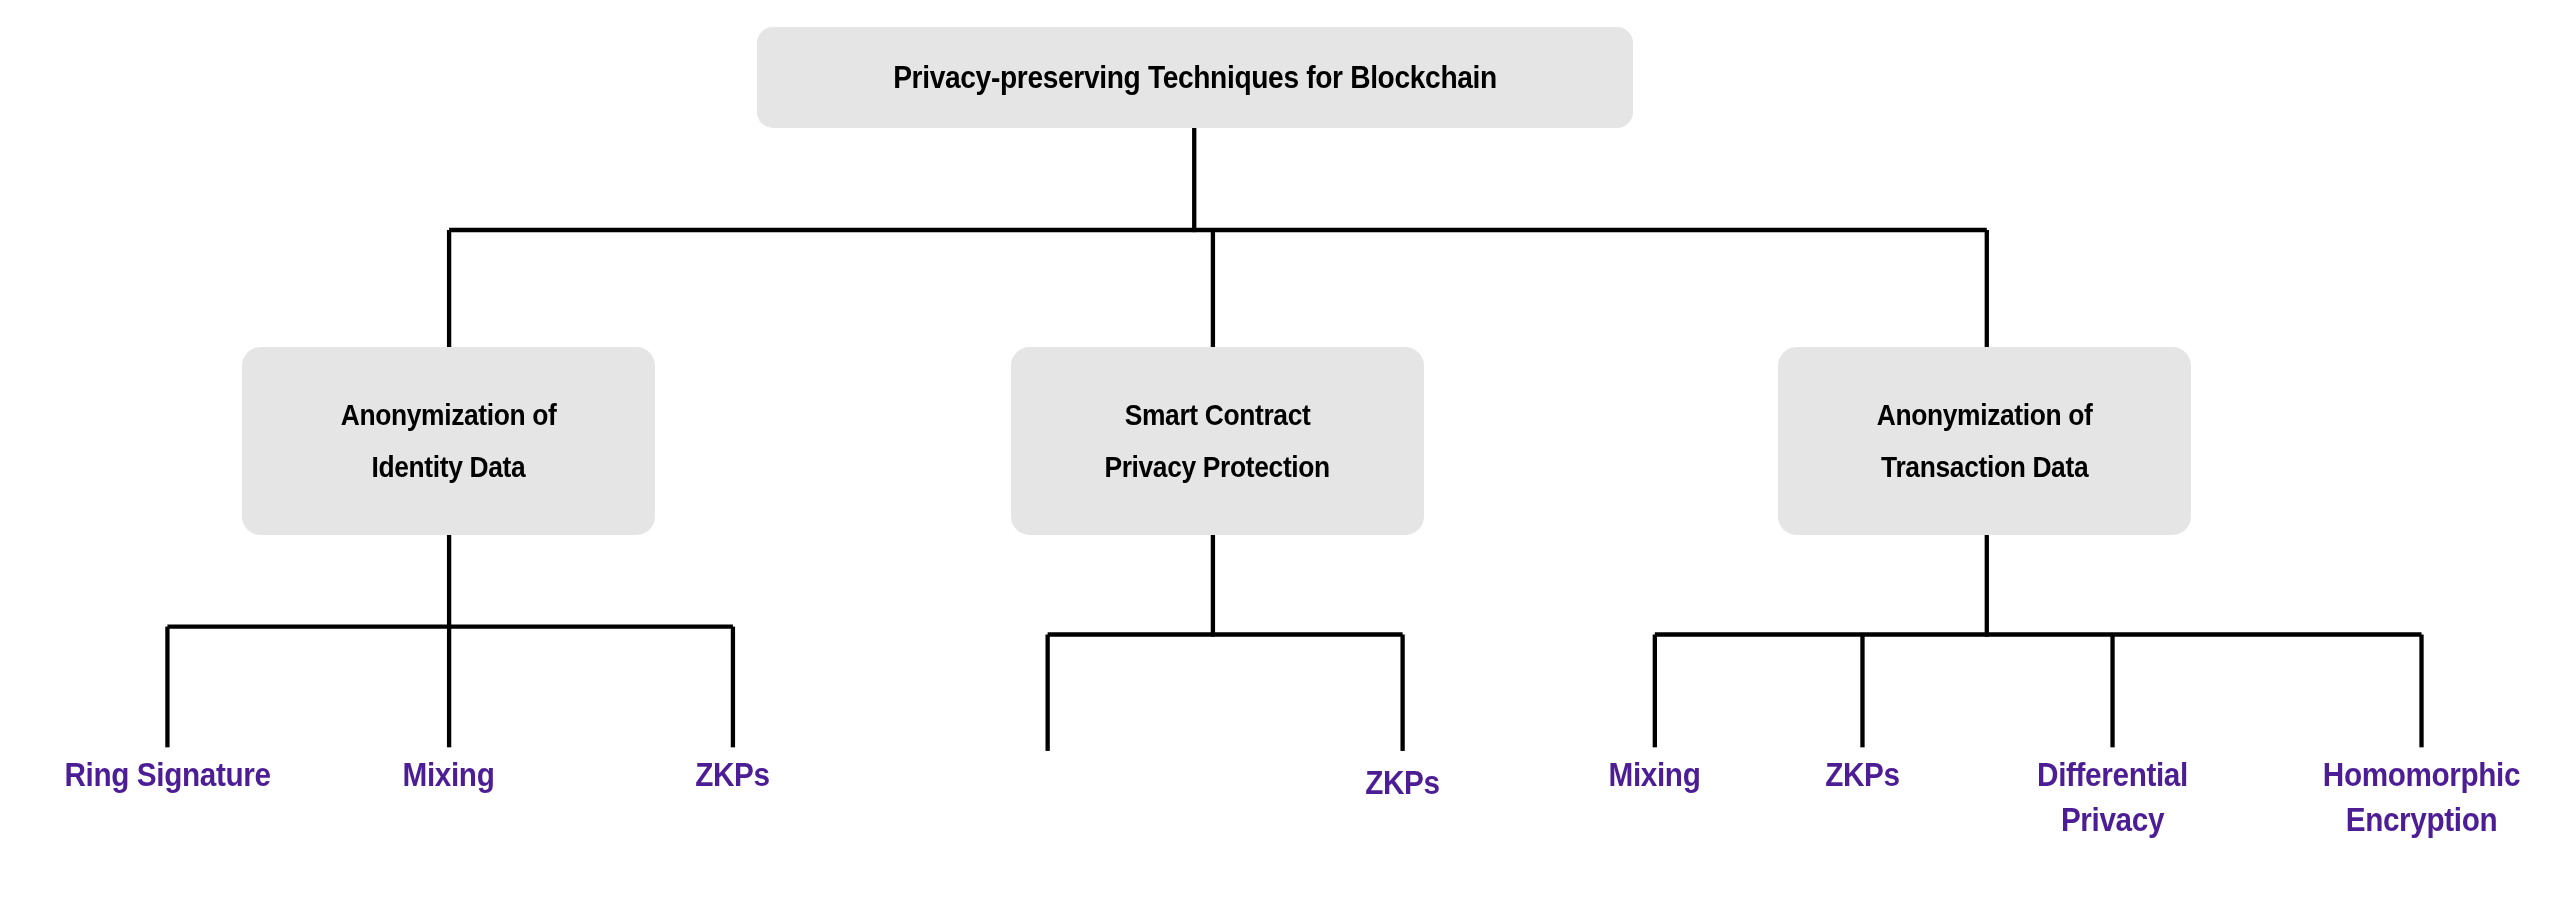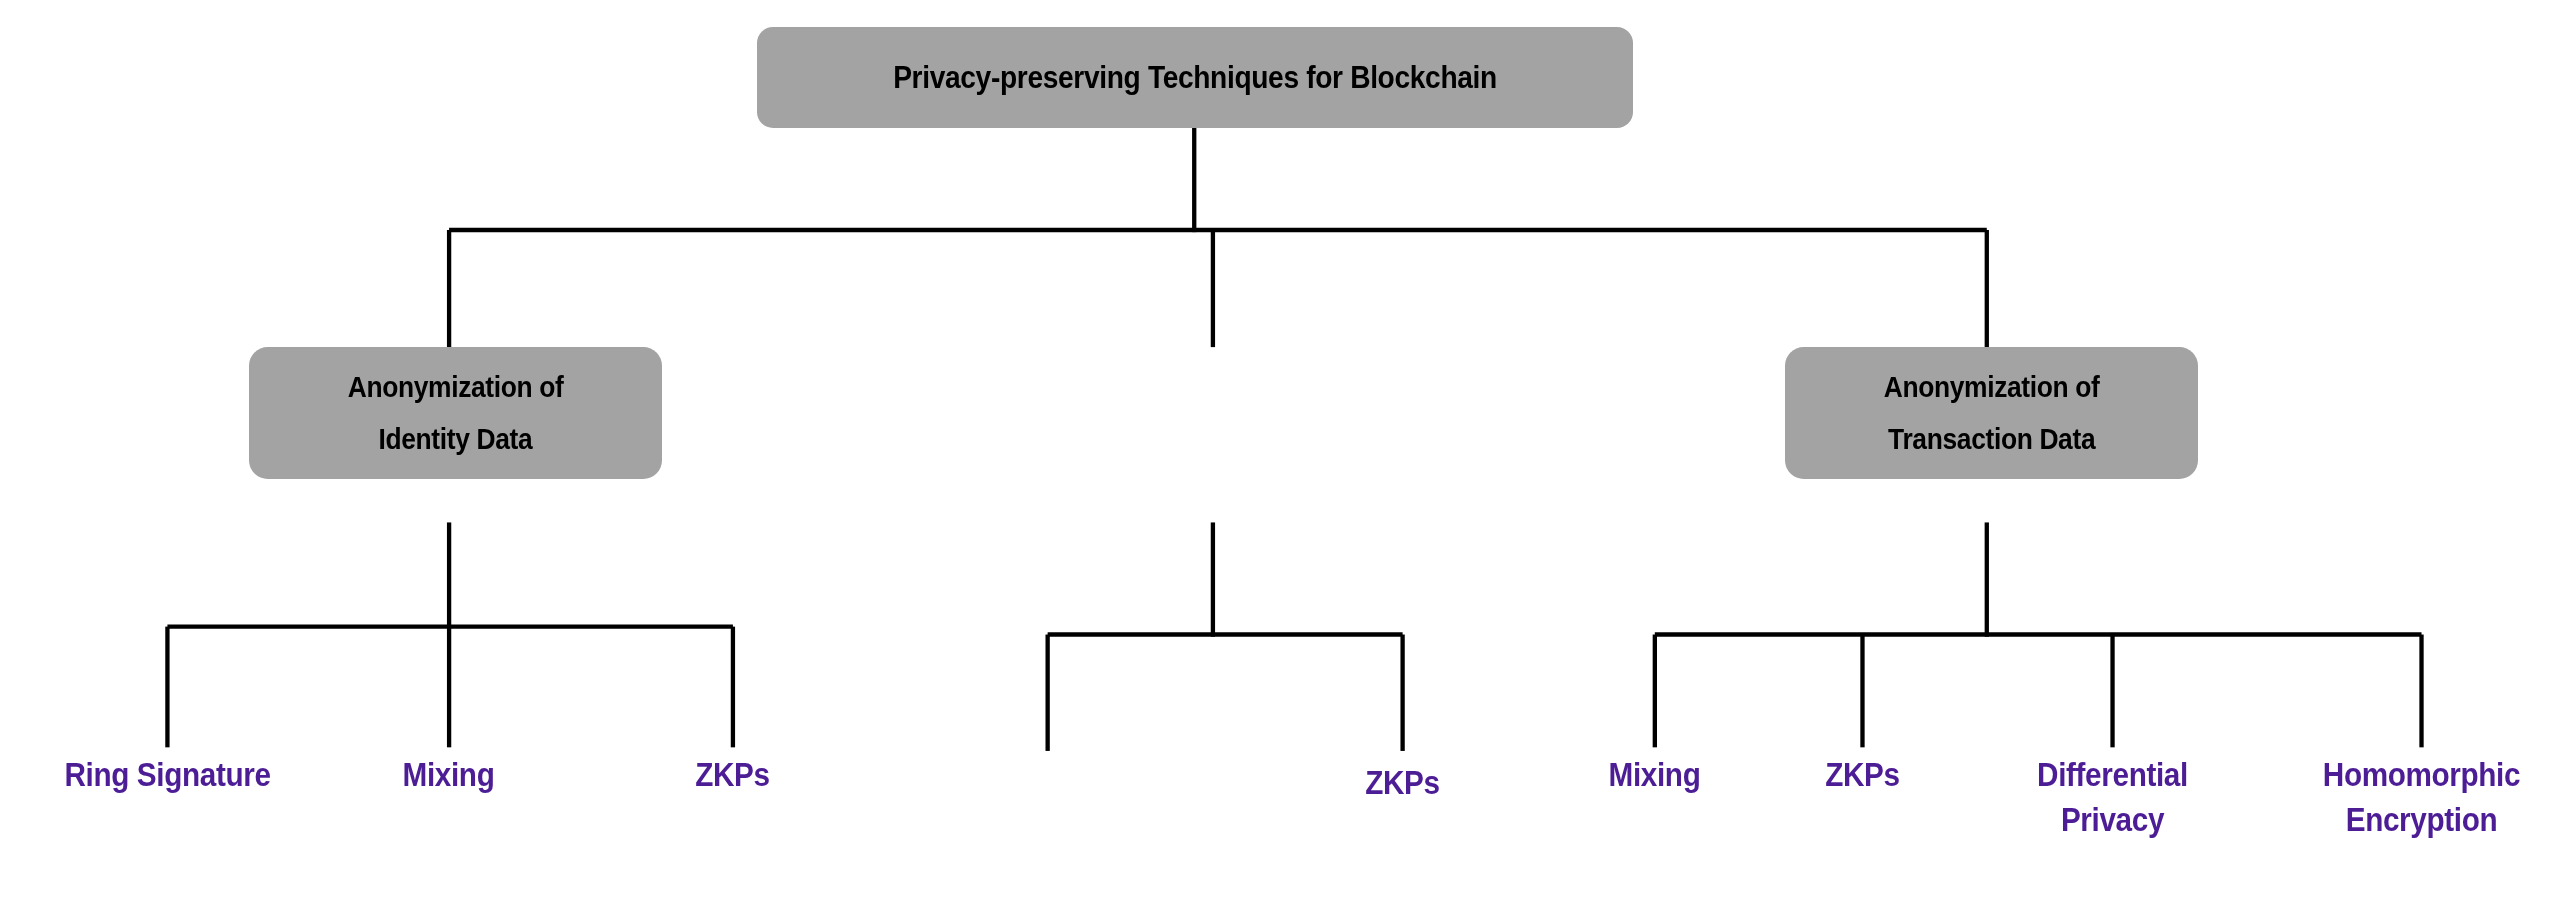--- a/index.html
+++ b/index.html
@@ -34,21 +34,21 @@
   
   .node-box {
     position: absolute;
     z-index: 2;
     box-sizing: border-box;
     display: flex;
     flex-direction: column;
     align-items: center;
     justify-content: center;
     border-radius: 18.7px;
-    background: #a3a3a3;
+    background: #e5e5e5;
     text-align: center;
   }
 
   .node-line {
     display: block;
     color: #000000;
     font-weight: bold;
     letter-spacing: -0.4px;
     transform: scaleX(0.88);
     white-space: nowrap;
@@ -63,23 +63,22 @@
     border-radius: 16px;
   }
   #node-root .node-line {
     font-size: 32px;
     line-height: 40px;
   }
 
   
   .node-level2 {
     width: 413px;
-    height: 132px;
+    height: 188px;
     top: 347px;
-    margin-left: 7px;
   }
   .node-level2 .node-line {
     font-size: 30px;
     line-height: 52px;
   }
   #node-identity     { left: 242px;  }
   #node-smartcontract{ left: 1011px; }
   #node-transaction  { left: 1778px; }
 
   
@@ -139,20 +138,24 @@
 
   <div class="node-box" id="node-root">
     <span class="node-line">Privacy-preserving Techniques for Blockchain</span>
   </div>
 
   <div class="node-box node-level2" id="node-identity">
     <span class="node-line">Anonymization of</span>
     <span class="node-line">Identity Data</span>
   </div>
 
+  <div class="node-box node-level2" id="node-smartcontract">
+    <span class="node-line">Smart Contract</span>
+    <span class="node-line">Privacy Protection</span>
+  </div>
 
   <div class="node-box node-level2" id="node-transaction">
     <span class="node-line">Anonymization of</span>
     <span class="node-line">Transaction Data</span>
   </div>
 
   <div class="leaf-label" style="left:24px; top:752px; width:287px;">
     <span class="leaf-line">Ring Signature</span>
   </div>
   <div class="leaf-label" style="left:305px; top:752px; width:287px;">

